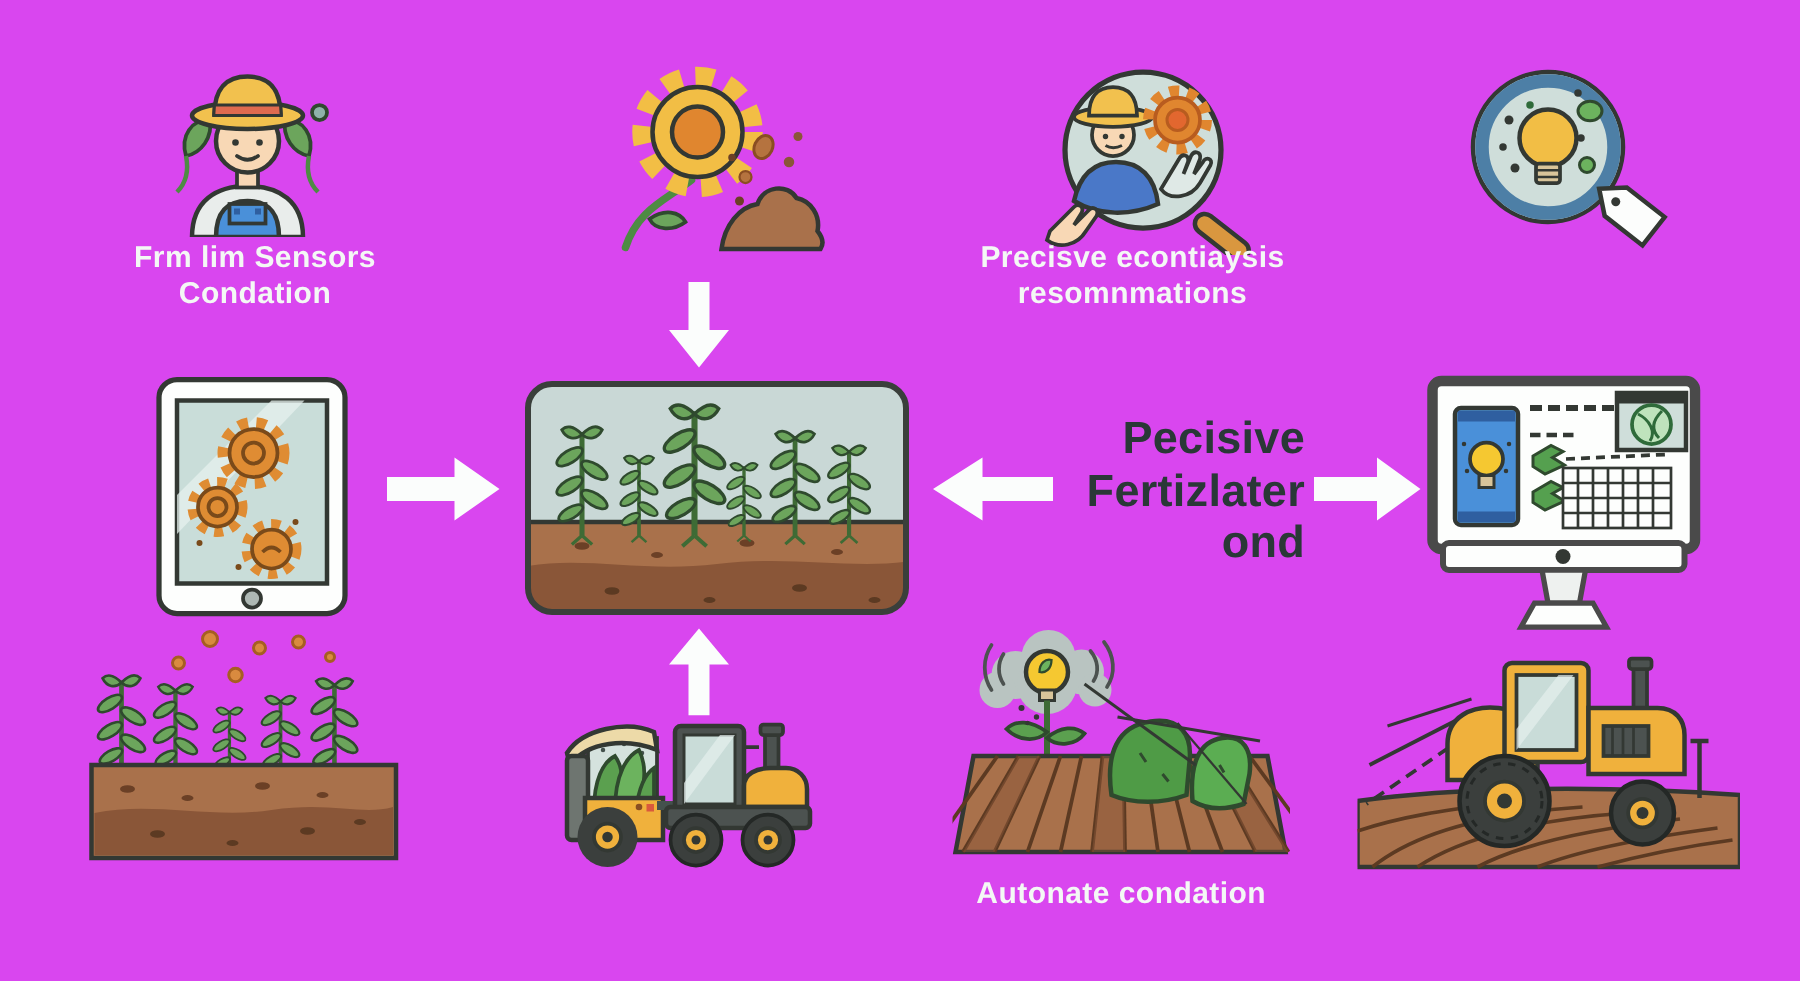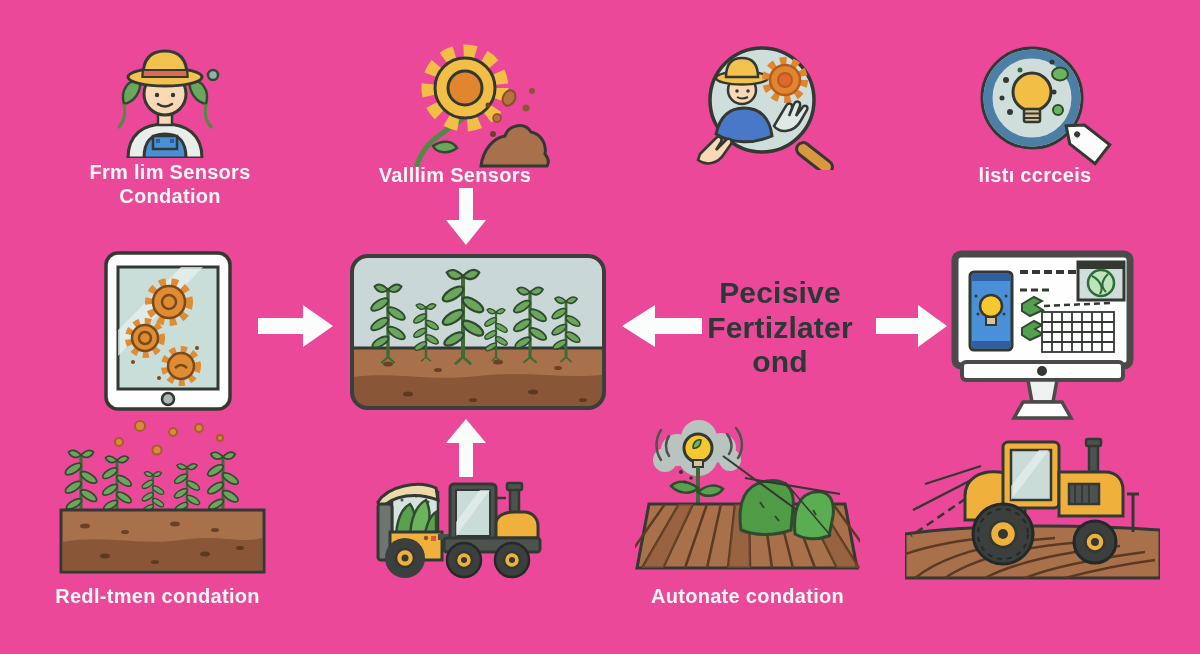--- a/index.html
+++ b/index.html
@@ -1,28 +1,28 @@
 <!DOCTYPE html>
 <html><head>
 <meta charset="utf-8">
 <style>
   html,body{margin:0;padding:0;}
   .canvas{
     position:relative;width:1200px;height:654px;overflow:hidden;
-    background:#ec4899;
+    background:#d946ef;
     font-family:"Liberation Sans","DejaVu Sans",sans-serif;
   }
   .abs{position:absolute;}
   .lbl{
     position:absolute;color:#F4F8F5;font-weight:700;font-size:20px;
     line-height:1.22;text-align:center;white-space:pre-line;letter-spacing:.3px;
   }
   .flow-title{
     position:absolute;color:#2A3837;font-weight:700;font-size:30px;
-    line-height:1.15;text-align:center;white-space:pre-line;letter-spacing:.2px;
+    line-height:1.15;text-align:right;white-space:pre-line;letter-spacing:.2px;
   }
   svg{display:block;}
 </style>
 </head>
 <body>
 
 <div class="canvas">
 
   <svg width="0" height="0" style="position:absolute">
     <defs>
@@ -70,59 +70,59 @@
     <circle cx="80" cy="46" r="30" fill="#F2BE45" stroke="#333833" stroke-width="3"></circle>
     <circle cx="80" cy="46" r="17" fill="#E0862F" stroke="#333833" stroke-width="3"></circle>
     <path d="M96,124 C98,108 108,96 120,94 C124,82 140,80 146,90 C156,92 162,102 160,112 C164,117 164,121 162,124 Z" fill="#A9714B" stroke="#333833" stroke-width="3"></path>
     <ellipse cx="124" cy="56" rx="6" ry="8" transform="rotate(25 124 56)" fill="#B5733F" stroke="#8A4E22" stroke-width="2"></ellipse>
     <circle cx="112" cy="76" r="4" fill="#B5733F" stroke="#8A4E22" stroke-width="1.5"></circle>
     <circle cx="141" cy="66" r="3.5" fill="#8A5638"></circle>
     <circle cx="147" cy="49" r="3" fill="#8A5638"></circle>
     <circle cx="108" cy="92" r="3" fill="#6B4026"></circle>
     <circle cx="103" cy="63" r="2.5" fill="#6B4026"></circle>
   </svg>
-  <div class="lbl" style="left:345px;top:163px;width:220px">Valllim Sensors</div>
 
   <svg class="abs" style="left:682px;top:42px" width="165" height="128" viewBox="0 0 165 128">
     <rect x="120" y="98" width="42" height="13" rx="6.5" transform="rotate(38 120 98)" fill="#D9973F" stroke="#333833" stroke-width="3"></rect>
     <circle cx="80" cy="58" r="52" fill="#CFDEDA" stroke="#333833" stroke-width="3.5"></circle>
     <path d="M34,92 C38,74 48,66 62,66 C78,66 88,76 90,94 C72,102 50,102 34,92 Z" fill="#4A78C8" stroke="#333833" stroke-width="3"></path>
     <circle cx="60" cy="48" r="14" fill="#F8D8B5" stroke="#333833" stroke-width="2.5"></circle>
     <ellipse cx="60" cy="36" rx="26" ry="6.5" fill="#F2C14E" stroke="#333833" stroke-width="2.5"></ellipse>
     <path d="M44,35 C44,22 50,16 60,16 C70,16 76,22 76,35 Z" fill="#F2C14E" stroke="#333833" stroke-width="2.5"></path>
     <circle cx="55" cy="49" r="1.8" fill="#333833"></circle>
       <circle cx="66" cy="49" r="1.8" fill="#333833"></circle>
     <path d="M55,55 Q60,58 66,55" stroke="#333833" stroke-width="2" fill="none"></path>
     <circle cx="103" cy="38" r="19" fill="none" stroke="#E0862F" stroke-width="8" stroke-dasharray="6.5 5.5"></circle>
     <circle cx="103" cy="38" r="15" fill="#E0862F" stroke="#B85C1F" stroke-width="2.5"></circle>
     <circle cx="103" cy="38" r="7" fill="#E2672F" stroke="#B85C1F" stroke-width="2"></circle>
     <path d="M92,84 L104,64 C106,60 111,61 110,66 L107,74 L112,62 C114,58 119,59 118,64 L114,74 L120,66 C122,62 127,64 125,68 L118,80 C112,90 98,92 92,84 Z" fill="#DFE9E6" stroke="#333833" stroke-width="2.5"></path>
     <path d="M18,112 L34,96 C37,93 41,96 39,100 L34,108 L44,98 C47,95 51,98 49,102 L42,112 C36,122 24,124 16,118 Z" fill="#F8D8B5" stroke="#333833" stroke-width="2.5"></path>
   </svg>
+  <div class="lbl" style="left:630px;top:160px;width:250px">Precisve econtiaysis
+resomnmations</div>
 
   <svg class="abs" style="left:968px;top:40px" width="150" height="130" viewBox="0 0 150 130">
     <circle cx="64" cy="58" r="50" fill="#CFDEDA" stroke="#333833" stroke-width="3"></circle>
     <circle cx="64" cy="58" r="44" fill="none" stroke="#4D7FA6" stroke-width="9"></circle>
     <circle cx="64" cy="52" r="19" fill="#F2BE45" stroke="#333833" stroke-width="3"></circle>
     <rect x="56" y="69" width="16" height="13" rx="2" fill="#D8C49A" stroke="#333833" stroke-width="2.5"></rect>
     <path d="M56,73.5 L72,73.5 M56,78 L72,78" stroke="#333833" stroke-width="1.8"></path>
     <ellipse cx="92" cy="34" rx="8" ry="6.5" fill="#6CB35E" stroke="#2F4A2E" stroke-width="2"></ellipse>
     <circle cx="90" cy="70" r="5" fill="#6CB35E" stroke="#2F4A2E" stroke-width="2"></circle>
     <circle cx="38" cy="40" r="3" fill="#333833"></circle>
     <circle cx="34" cy="58" r="2.5" fill="#333833"></circle>
     <circle cx="42" cy="72" r="3" fill="#333833"></circle>
     <circle cx="84" cy="22" r="2.5" fill="#333833"></circle>
     <circle cx="52" cy="30" r="2.5" fill="#2F6B3A"></circle>
     <circle cx="86" cy="52" r="2.5" fill="#333833"></circle>
     <g transform="rotate(38 106 92)">
       <path d="M96,92 L110,80 L142,80 L142,104 L110,104 Z" fill="#FCFDFC" stroke="#333833" stroke-width="3"></path>
       <circle cx="110" cy="92" r="3" fill="#333833"></circle>
     </g>
   </svg>
-  <div class="lbl" style="left:930px;top:163px;width:210px">listı ccrceis</div>
 
   <svg class="abs" style="left:446px;top:188px" width="40" height="58" viewBox="0 0 40 58">
     <polygon points="13,0 27,0 27,32 40,32 20,57 0,32 13,32" fill="#FBFDFC"></polygon>
   </svg>
   <svg class="abs" style="left:258px;top:304px" width="76" height="44" viewBox="0 0 76 44">
     <polygon points="0,14 45,14 45,1 75,22 45,43 45,30 0,30" fill="#FBFDFC"></polygon>
   </svg>
   <svg class="abs" style="left:620px;top:304px" width="82" height="44" viewBox="0 0 82 44">
     <polygon points="82,14 35,14 35,1 2,22 35,43 35,30 82,30" fill="#FBFDFC"></polygon>
   </svg>
@@ -232,21 +232,20 @@
     <path d="M8,126 C46,118 86,130 126,124 C166,118 186,128 207,122 L207,154 L8,154 Z" fill="#8A5638"></path>
     <ellipse cx="30" cy="110" rx="5" ry="2.5" fill="#6B4026"></ellipse>
     <ellipse cx="70" cy="116" rx="4" ry="2" fill="#6B4026"></ellipse>
     <ellipse cx="120" cy="108" rx="5" ry="2.5" fill="#6B4026"></ellipse>
     <ellipse cx="160" cy="114" rx="4" ry="2" fill="#6B4026"></ellipse>
     <ellipse cx="50" cy="140" rx="5" ry="2.5" fill="#5C3A22"></ellipse>
     <ellipse cx="100" cy="146" rx="4" ry="2" fill="#5C3A22"></ellipse>
     <ellipse cx="150" cy="138" rx="5" ry="2.5" fill="#5C3A22"></ellipse>
     <ellipse cx="185" cy="132" rx="4" ry="2" fill="#5C3A22"></ellipse>
   </svg>
-  <div class="lbl" style="left:35px;top:584px;width:245px">Redl-tmen condation</div>
 
   <svg class="abs" style="left:372px;top:472px" width="185" height="108" viewBox="0 0 185 108">
     <rect x="20" y="20" width="46" height="48" fill="#D5E2DE" stroke="#333833" stroke-width="2.5"></rect>
     <circle cx="30" cy="28" r="1.5" fill="#44514D"></circle>
       <circle cx="44" cy="24" r="1.5" fill="#44514D"></circle>
       <circle cx="56" cy="30" r="1.5" fill="#44514D"></circle>
     <path d="M24,68 C24,48 30,36 38,32 C44,40 44,54 40,68 Z" fill="#5BA04F" stroke="#2F4A2E" stroke-width="2.5"></path>
     <path d="M38,68 C38,44 46,32 54,28 C60,40 58,56 50,68 Z" fill="#6CB35E" stroke="#2F4A2E" stroke-width="2.5"></path>
     <path d="M52,68 C54,52 58,44 64,40 L64,68 Z" fill="#5BA04F" stroke="#2F4A2E" stroke-width="2.5"></path>
     <path d="M6,30 C16,14 46,8 64,16 L66,28 C46,20 20,22 8,38 Z" fill="#EDDAA8" stroke="#333833" stroke-width="3"></path>

